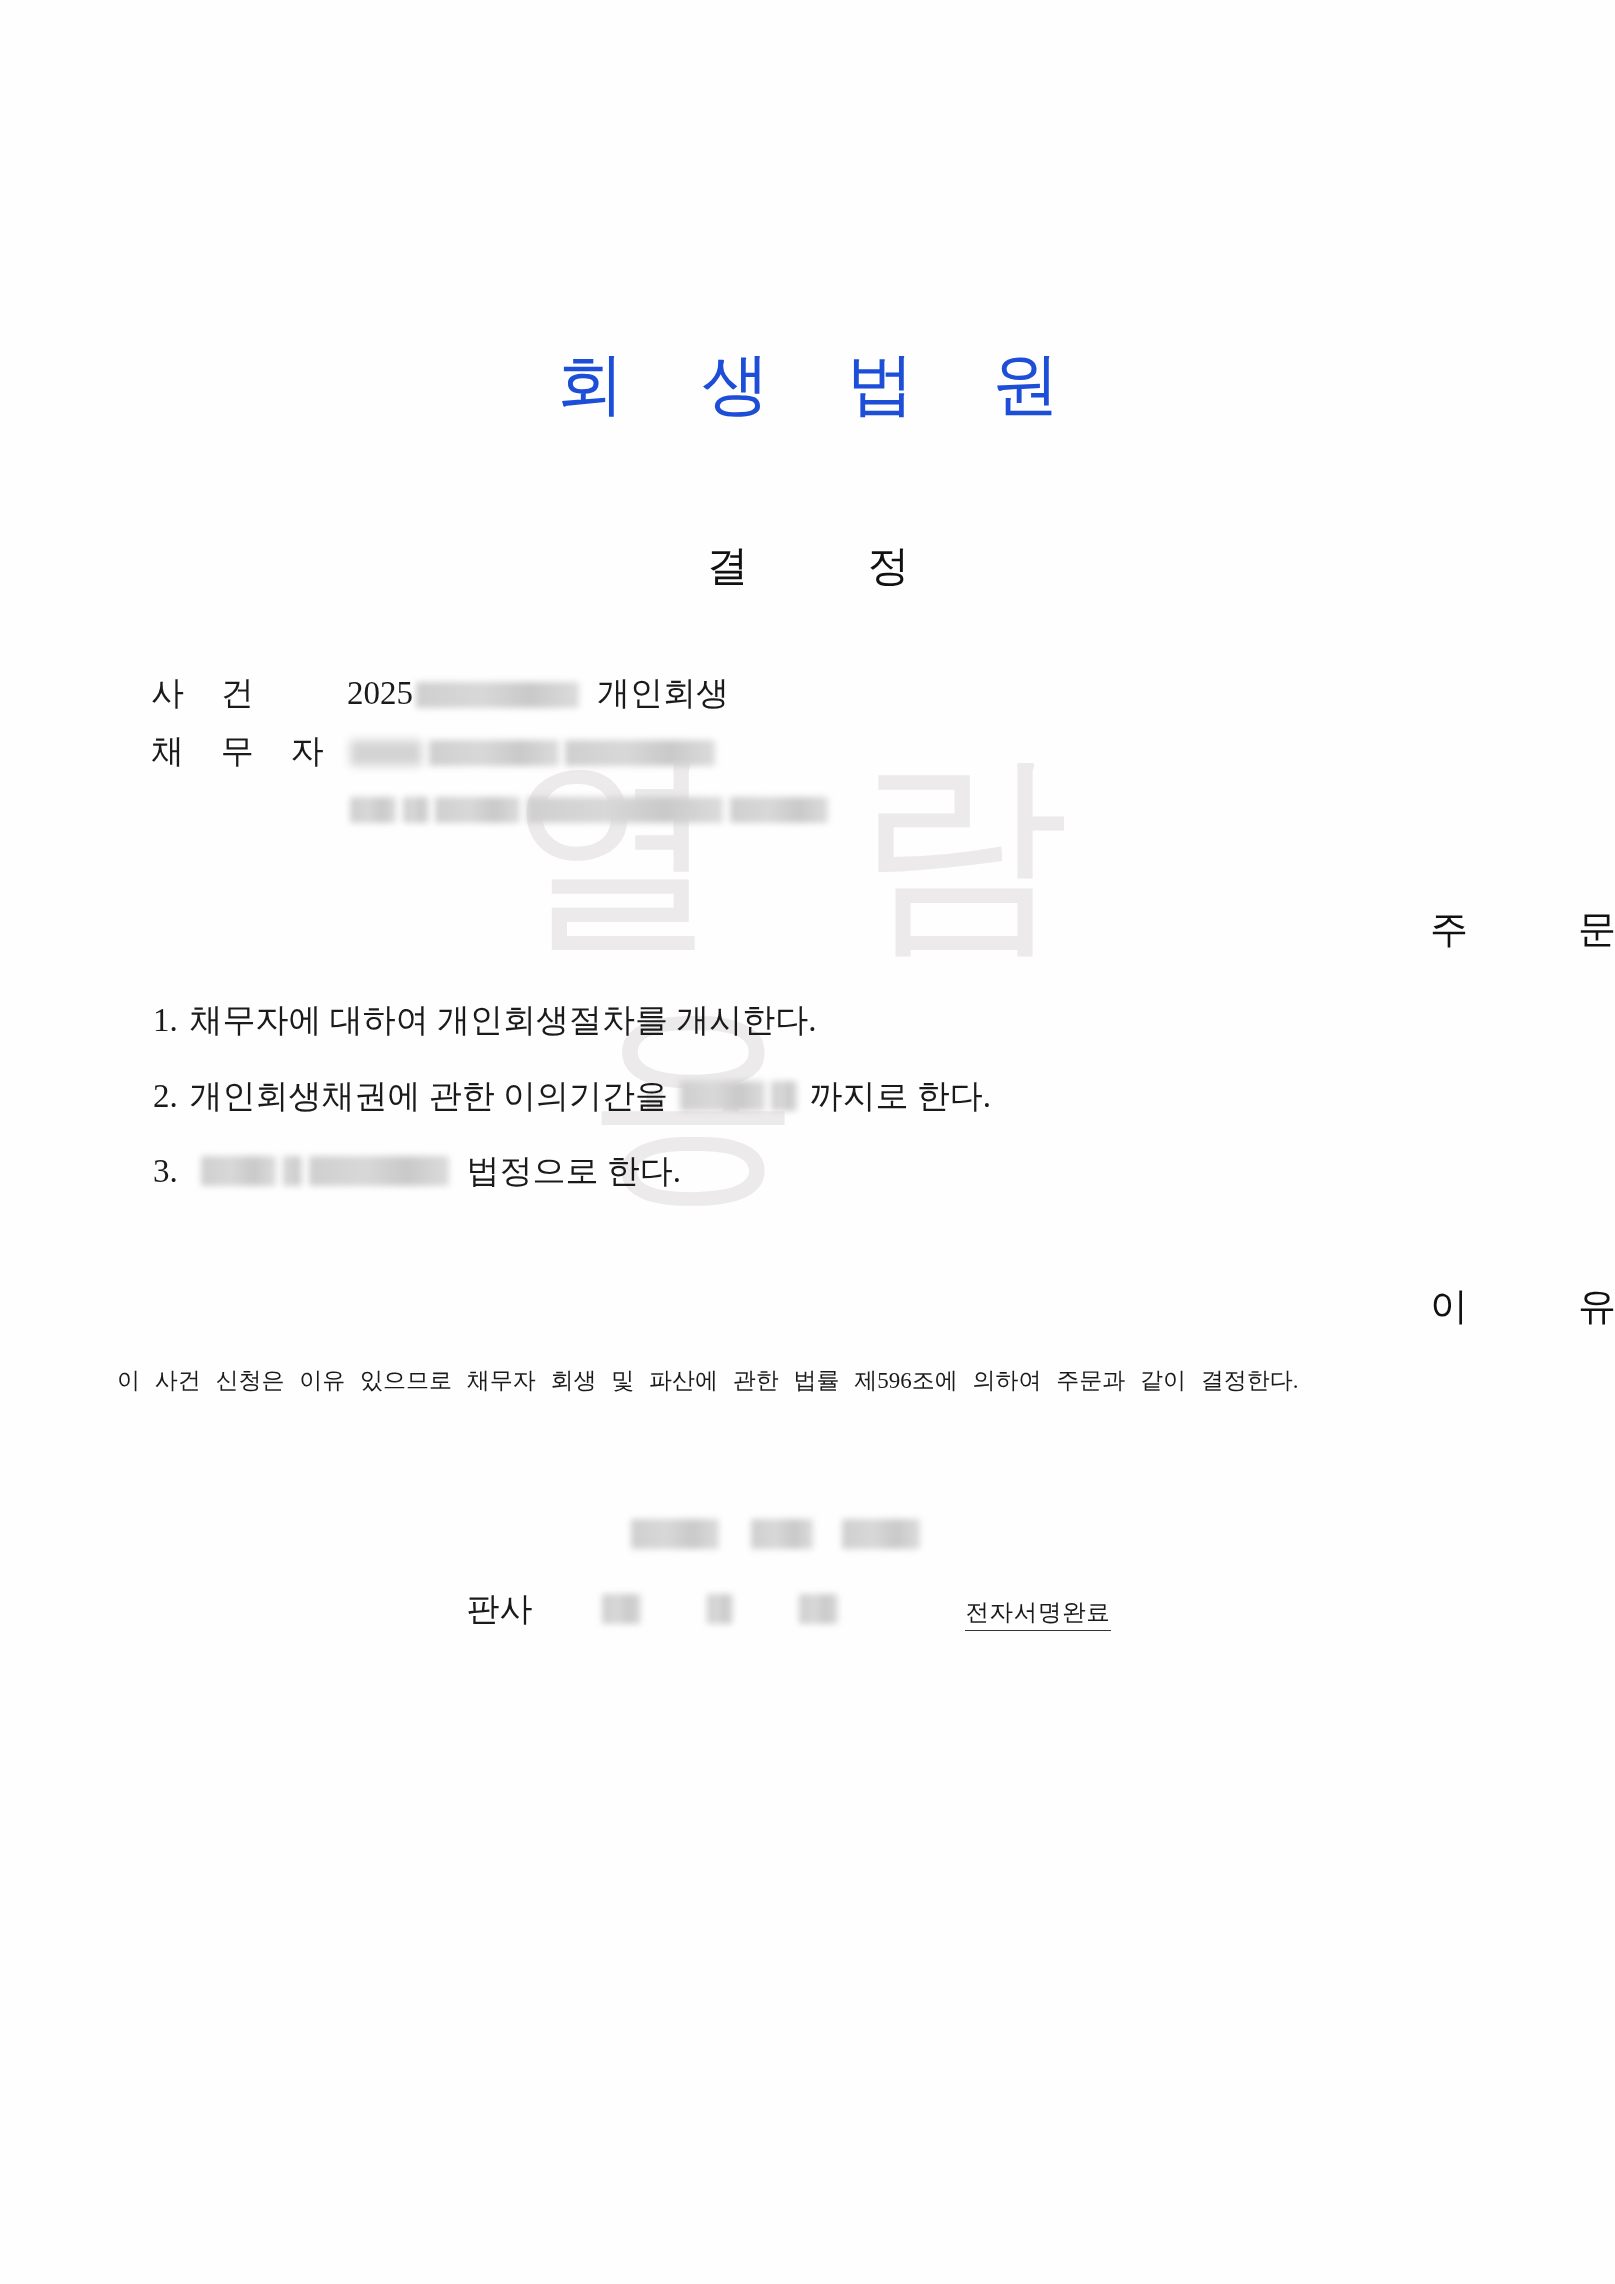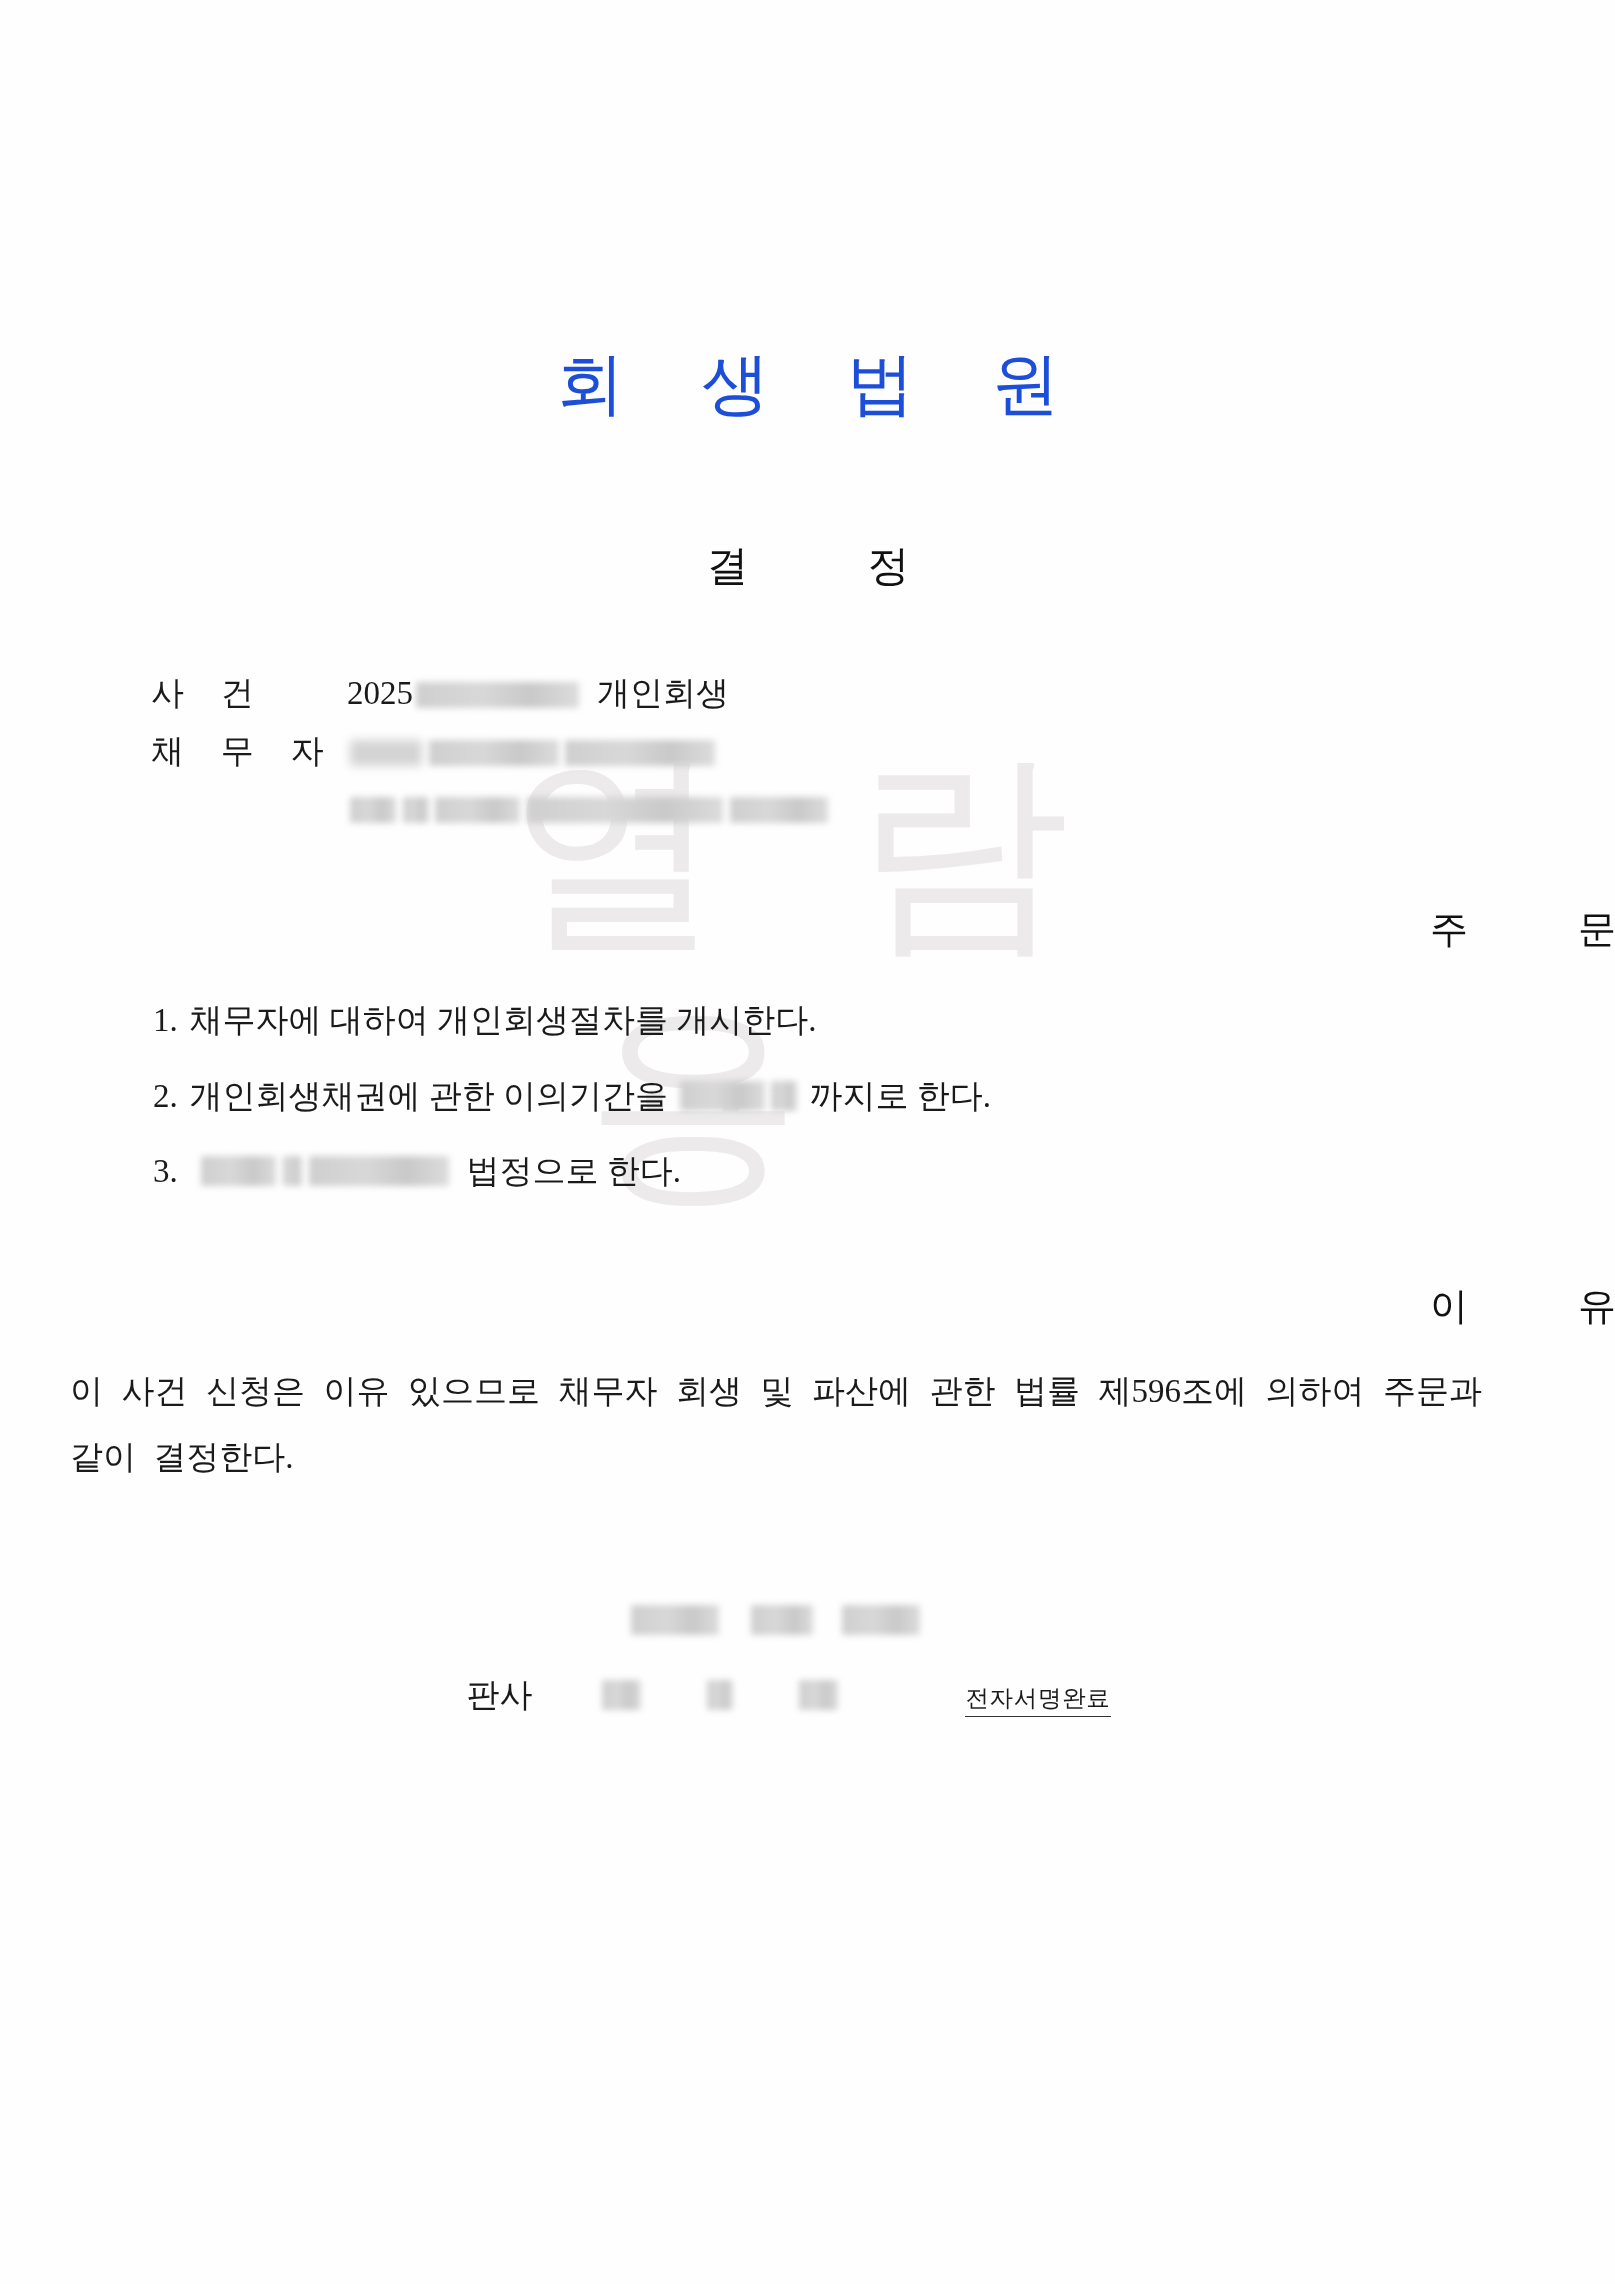--- a/index.html
+++ b/index.html
@@ -142,23 +142,23 @@
     margin-right: 11.7px;
   }
   .order-text {
     display: flex;
     align-items: baseline;
     flex-wrap: wrap;
   }
   
   .reason-block {
     margin-top: 26px;
-    padding-left: 70px;
+    padding-left: 117px;
     padding-right: 134px;
-    font-size: 33px;
+    font-size: 23px;
     line-height: 2.0;
     text-align: justify;
   }
   .reason-p {
     word-spacing: 9px;
   }
   
   .sig-date {
     margin-top: 111px;
     text-align: center;

